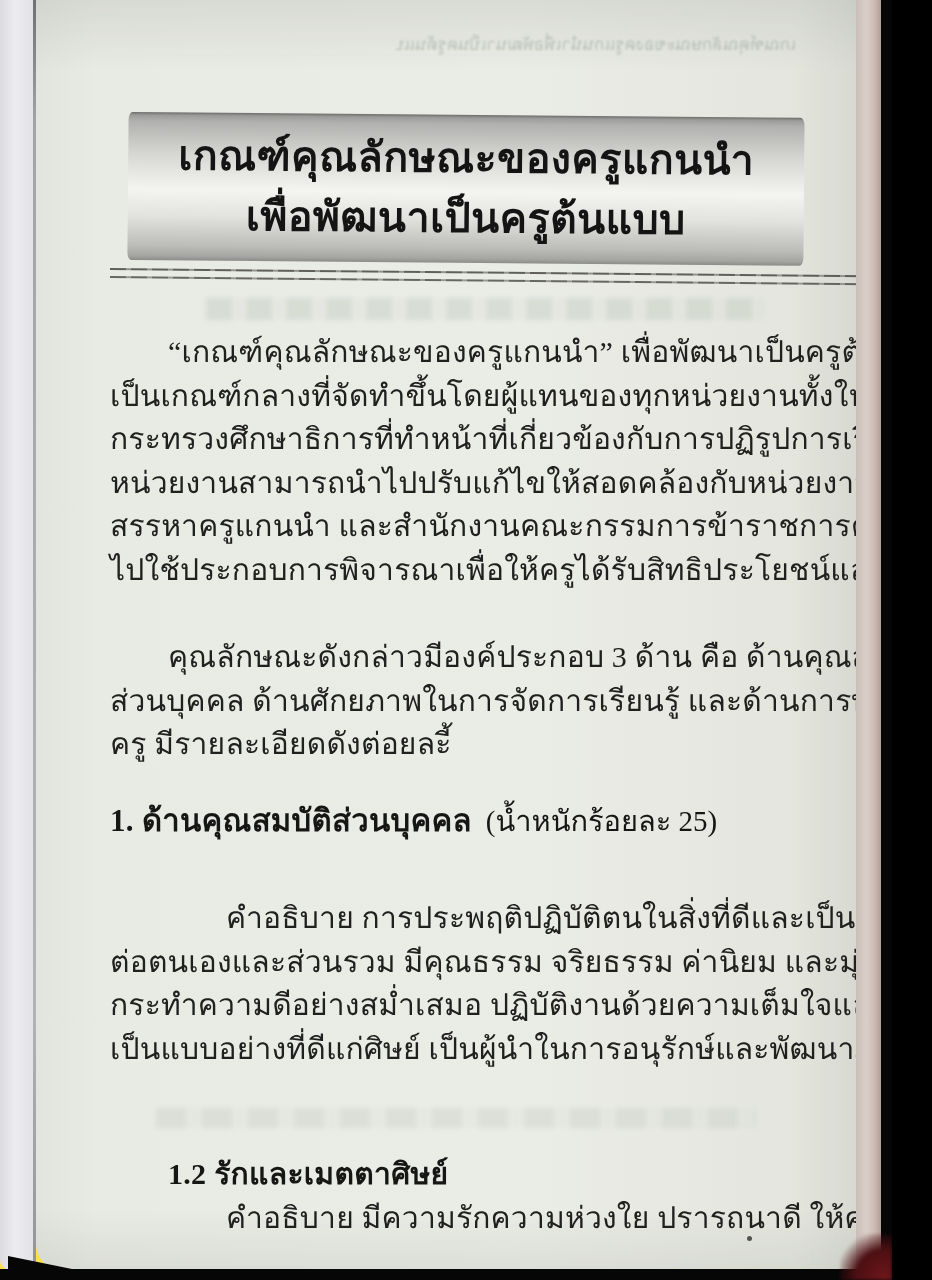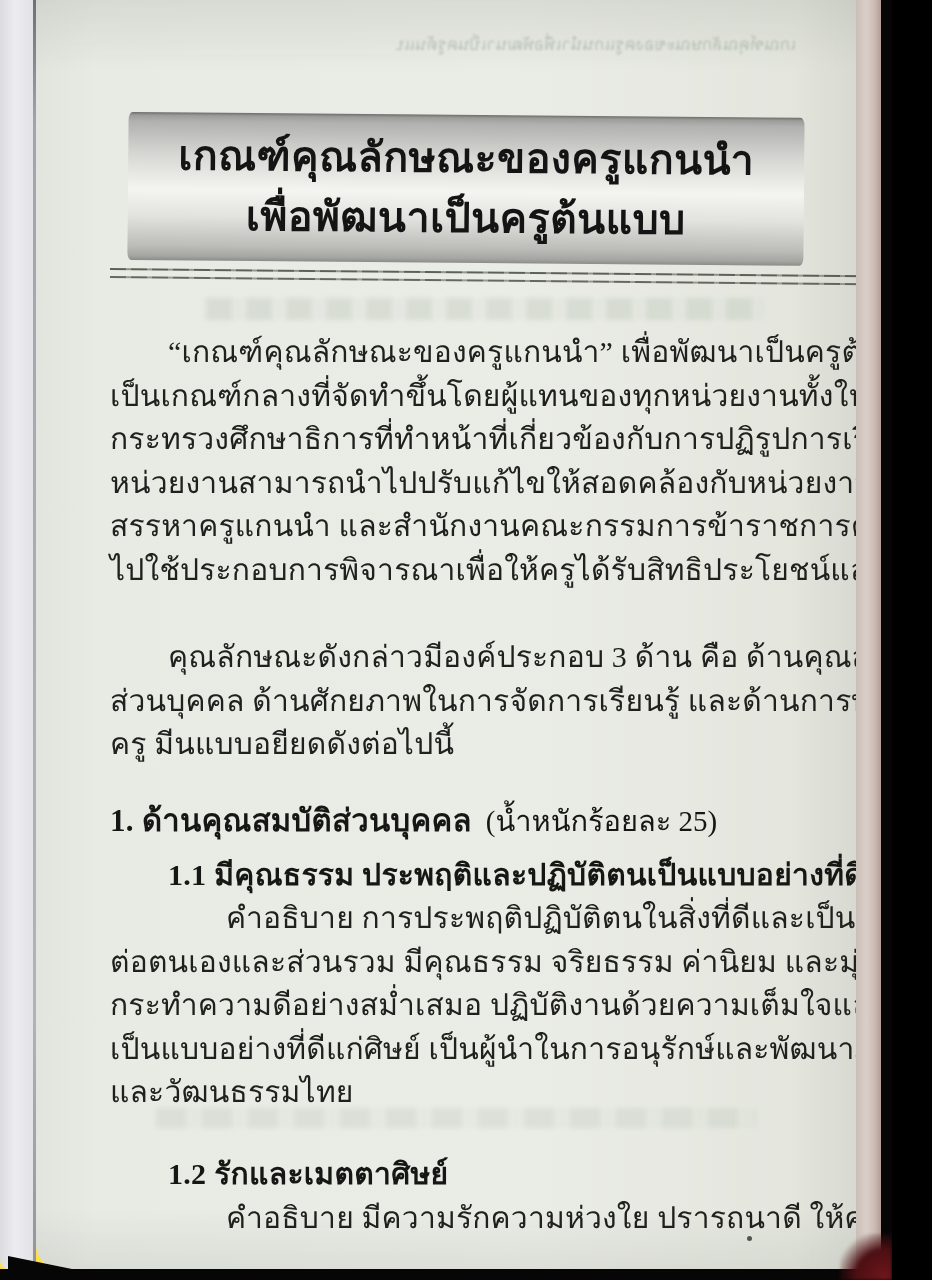--- a/index.html
+++ b/index.html
@@ -122,36 +122,34 @@
         <div class="line">เป็นเกณฑ์กลางที่จัดทำขึ้นโดยผู้แทนของทุกหน่วยงานทั้งในและนอก</div>
         <div class="line">กระทรวงศึกษาธิการที่ทำหน้าที่เกี่ยวข้องกับการปฏิรูปการเรียนรู้  ซึ่งแต่ละ</div>
         <div class="line">หน่วยงานสามารถนำไปปรับแก้ไขให้สอดคล้องกับหน่วยงานของตนเพื่อ</div>
         <div class="line">สรรหาครูแกนนำ  และสำนักงานคณะกรรมการข้าราชการครูสามารถนำ</div>
         <div class="line">ไปใช้ประกอบการพิจารณาเพื่อให้ครูได้รับสิทธิประโยชน์และความก้าว</div>
       </div>
 
     <div class="tb ind-sm p-comp">
         <div class="line">คุณลักษณะดังกล่าวมีองค์ประกอบ 3 ด้าน   คือ   ด้านคุณสมบัติ</div>
         <div class="line">ส่วนบุคคล  ด้านศักยภาพในการจัดการเรียนรู้  และด้านการพัฒนาเพื่อน</div>
-        <div class="line">ครู  มีนแบบอยียดดังต่อไปนี้</div>
+        <div class="line">ครู  มีรายละเอียดดังต่อยละี้</div>
       </div>
 
     <div class="h1">
       <span class="h1-bold">1. ด้านคุณสมบัติส่วนบุคคล</span>
       <span class="h1-note">(น้ำหนักร้อยละ 25)</span>
     </div>
 
-    <div class="h2 h2-11">1.1 มีคุณธรรม ประพฤติและปฏิบัติตนเป็นแบบอย่างที่ดี</div>
 
     <div class="tb ind-lg p-desc11">
         <div class="line">คำอธิบาย  การประพฤติปฏิบัติตนในสิ่งที่ดีและเป็นประโยชน์</div>
         <div class="line">ต่อตนเองและส่วนรวม  มีคุณธรรม  จริยธรรม  ค่านิยม  และมุ่งมั่นในการ</div>
         <div class="line">กระทำความดีอย่างสม่ำเสมอ  ปฏิบัติงานด้วยความเต็มใจและภาคภูมิใจ</div>
         <div class="line">เป็นแบบอย่างที่ดีแก่ศิษย์  เป็นผู้นำในการอนุรักษ์และพัฒนาภูมิปัญญา</div>
-        <div class="line">และวัฒนธรรมไทย</div>
       </div>
 
     <div class="h2 h2-12">1.2 รักและเมตตาศิษย์</div>
 
     <div class="tb ind-lg p-desc12">
         <div class="line">คำอธิบาย  มีความรักความห่วงใย  ปรารถนาดี  ให้ความ</div>
       </div>
 
     <div class="speck"></div>
   </div>

